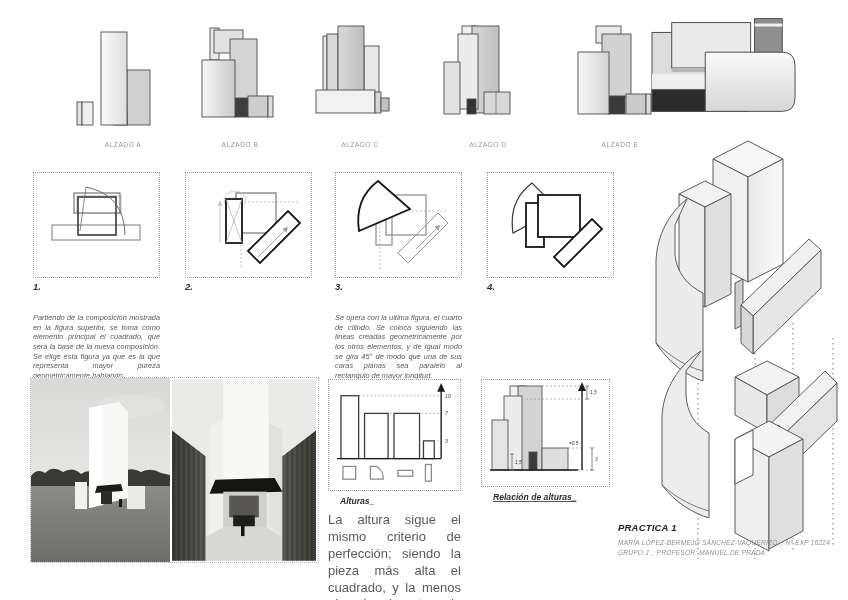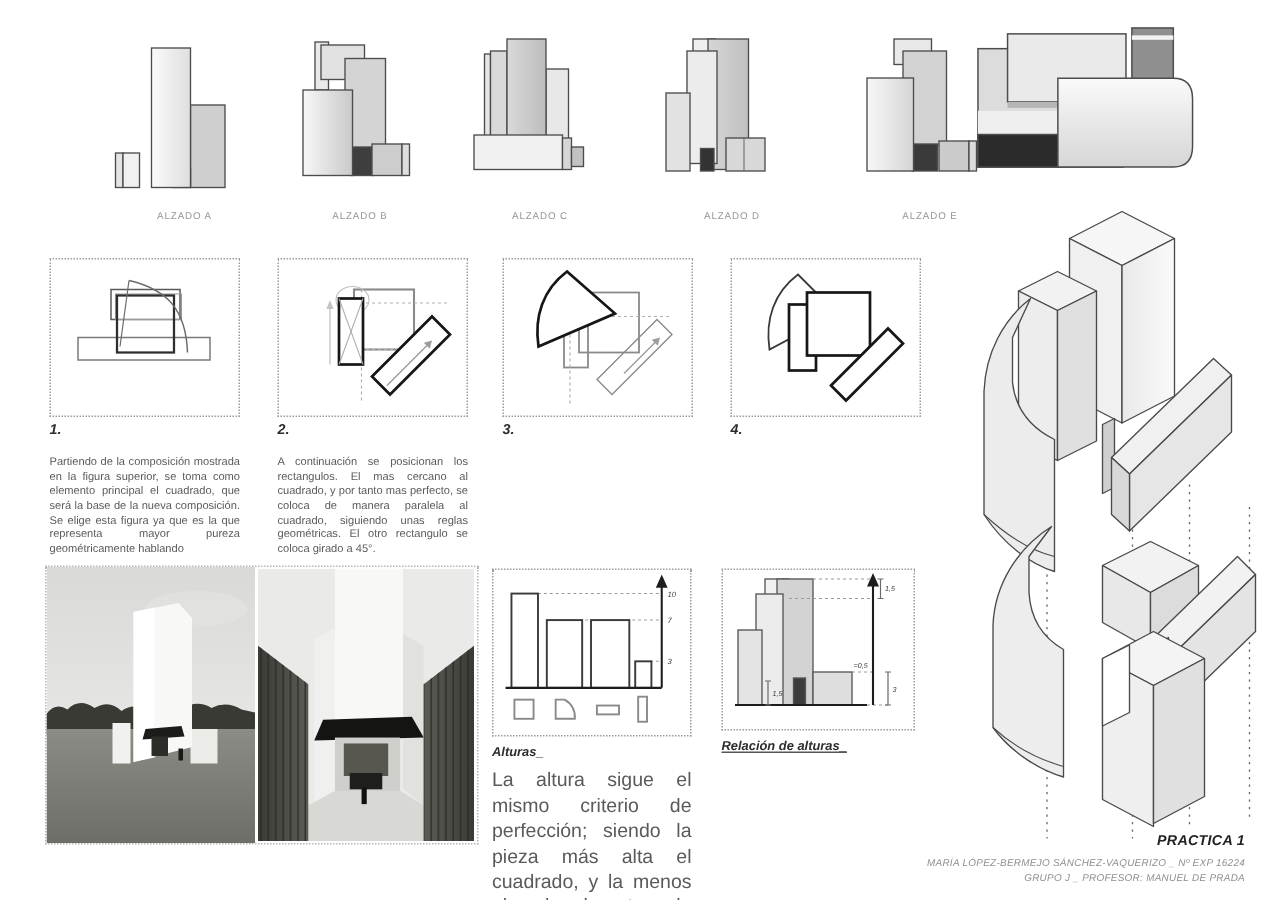--- a/index.html
+++ b/index.html
@@ -7,30 +7,30 @@
         font-family:"Liberation Sans",sans-serif;overflow:hidden;color:#555;}
   .abs{position:absolute;}
   
   .elev{position:absolute;top:8px;width:100px;text-align:center;}
   .elev svg{display:block;margin:0 auto;}
   .caption{display:block;margin-top:5px;font-size:6.5px;color:#969696;letter-spacing:.6px;}
   
   .step{position:absolute;width:127px;}
   .step-box{width:125px;height:104px;border:1px dotted #9d9d9d;background:#fff;}
   .step-num{margin-top:3px;font-size:9.5px;font-weight:bold;font-style:italic;color:#2d2d2d;}
-  .step-text{margin:11px 0 0 0;font-size:7.4px;line-height:1.3;text-align:justify;color:#5a5a5a;}
+  .step-text{margin:21px 0 0 0;font-size:7.4px;line-height:1.3;text-align:justify;color:#5a5a5a;font-style:italic;}
   
   .photos{position:absolute;left:30px;top:377px;width:287px;height:184px;
           border:1px dotted #b5b5b5;display:flex;gap:2px;background:#fff;}
   
   .dbox{border:1px dotted #9d9d9d;background:#fff;}
-  .subhead{margin:5px 0 0 0;font-size:8.6px;font-weight:bold;font-style:italic;color:#2d2d2d;}
+  .subhead{margin:5px 0 0 12px;font-size:8.6px;font-weight:bold;font-style:italic;color:#2d2d2d;}
   .subtext{margin:6px 0 0 0;font-size:13px;line-height:1.3;text-align:justify;color:#5a5a5a;}
   
-  .titleblock{position:absolute;right:18px;top:554px;text-align:right;}
+  .titleblock{position:absolute;right:18px;top:521px;}
   .tb-big{font-size:9.5px;font-weight:bold;font-style:italic;color:#222;line-height:1.45;letter-spacing:.2px;}
   .tb-small{font-size:6.6px;font-style:italic;color:#8f8f8f;line-height:1.55;letter-spacing:.2px;}
   svg text{font-family:"Liberation Sans",sans-serif;}
 </style>
 </head>
 <body>
 
 <div class="page">
 
   <figure class="elev" style="left:33px;">
@@ -190,39 +190,39 @@
         <g stroke="#adadad" stroke-width="0.7">
           <line x1="40" y1="26" x2="56" y2="70"></line>
             <line x1="56" y1="26" x2="40" y2="70"></line>
         </g>
         <polygon points="62,78 102,38 114,50 74,90" fill="#ffffff" stroke="#161616" stroke-width="1.8"></polygon>
         <line x1="72" y1="84" x2="100" y2="56" stroke="#9c9c9c" stroke-width="0.9"></line>
         <path d="M102,54 L96.5,55.5 L100.5,59.5 Z" fill="#9c9c9c"></path>
       </svg>
     </div>
     <div class="step-num">2.</div>
-    <p class="step-text">A continuación se posicionan los rectangulos. El mas cercano al cuadrado, y por tanto mas perfecto, se coloca de manera paralela al cuadrado, siguiendo unas reglas geométricas. El otro rectangulo se coloca girado a 45°.</p>
   </section>
 
   <section class="step" style="left:335px;top:172px;">
     <div class="step-box">
       <svg width="125" height="104" viewBox="0 0 125 104">
         <rect x="50" y="22" width="40" height="40" fill="none" stroke="#8a8a8a" stroke-width="1.2"></rect>
         <rect x="40" y="28" width="16" height="44" fill="none" stroke="#8a8a8a" stroke-width="1.2"></rect>
         <polygon points="62,80 102,40 112,50 72,90" fill="none" stroke="#8a8a8a" stroke-width="0.9"></polygon>
         <g stroke="#b0b0b0" stroke-width="0.8" stroke-dasharray="2,2">
           <line x1="44" y1="38" x2="112" y2="38"></line>
           <line x1="44" y1="38" x2="44" y2="98"></line>
         </g>
         <path d="M42,8 C26,20 20,38 23,58 L74,36 Z" fill="#ffffff" stroke="#161616" stroke-width="1.8"></path>
         <line x1="80" y1="76" x2="102" y2="54" stroke="#9c9c9c" stroke-width="0.9"></line>
         <path d="M104,52 L98.5,53.5 L102.5,57.5 Z" fill="#9c9c9c"></path>
       </svg>
     </div>
     <div class="step-num">3.</div>
+    <p class="step-text">Se opera con la ultima figura, el cuarto de cilindo. Se coloca siguiendo las lineas creadas geometricamente por los otros elementos, y de igual modo se gira 45° de modo que una de sus caras planas sea paralelo al rectangulo de mayor longitud.</p>
   </section>
 
   <section class="step" style="left:487px;top:172px;">
     <div class="step-box">
       <svg width="125" height="104" viewBox="0 0 125 104">
         <path d="M44,10 C28,22 22,40 25,60 L70,36 Z" fill="#ffffff" stroke="#3a3a3a" stroke-width="1.2"></path>
         <rect x="38" y="30" width="18" height="44" fill="#ffffff" stroke="#161616" stroke-width="1.8"></rect>
         <rect x="50" y="22" width="42" height="42" fill="#ffffff" stroke="#161616" stroke-width="1.8"></rect>
         <polygon points="66,84 104,46 114,56 76,94" fill="#ffffff" stroke="#161616" stroke-width="1.8"></polygon>
       </svg>

